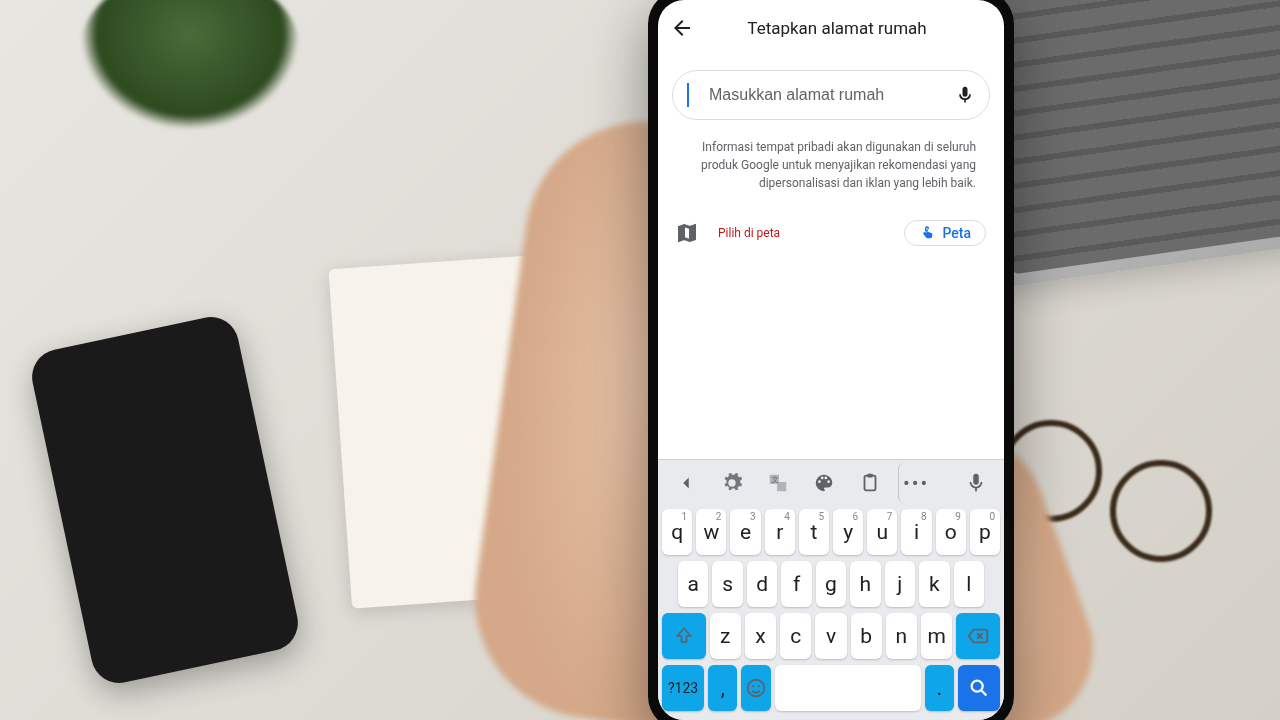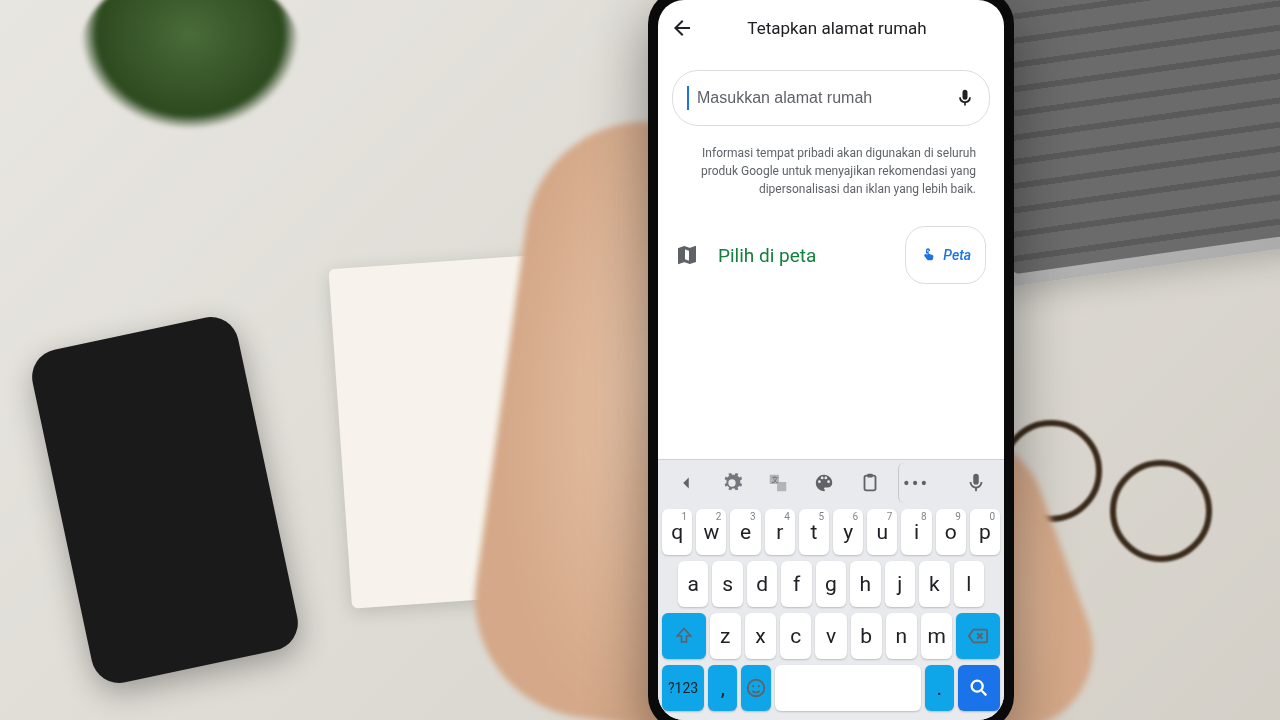--- a/index.html
+++ b/index.html
@@ -122,27 +122,27 @@
   }
   .app-title {
     flex:1;
     text-align: center;
     font-size: 17px;
     color: #202124;
     margin-right: 30px;
   }
   .search-pill {
     margin: 14px 14px 12px;
-    height: 56px;
+    height: 50px;
     border: 1px solid #dadce0;
     border-radius: 26px;
     display: flex;
     align-items: center;
     padding: 0 14px;
-    gap: 8px;
+    gap: 20px;
   }
   .search-pill input {
     flex:1;
     border:none;
     outline:none;
     font-size: 16px;
     color:#202124;
   }
   .search-pill input::placeholder { color:#5f6368; }
   .cursor-bar {
@@ -156,33 +156,32 @@
     padding: 6px 28px 18px;
     line-height: 1.5;
   }
   .map-row {
     display: flex;
     align-items: center;
     padding: 10px 18px;
     gap: 20px;
   }
   .map-row .map-icon { width:22px; height:22px; }
-  .map-row .label { flex:1; font-size:19px; color:#15803d; }
+  .map-row .label { flex:1; font-size:12px; color:#b91c1c; }
   .peta-chip {
     display: inline-flex;
     align-items: center;
     gap: 7px;
     border: 1px solid #dadce0;
     border-radius: 20px;
-    padding: 20px 14px;
+    padding: 4px 14px;
     font-size: 14px;
     color: #1a73e8;
     font-weight: 500;
     cursor:pointer;
-    font-style:italic;
   }
   .spacer { flex:1; }
 
   
   .keyboard {
     background: #e8eaed;
     border-top: 1px solid #d0d0d0;
     padding-bottom: 6px;
   }
   .kb-toolbar {

